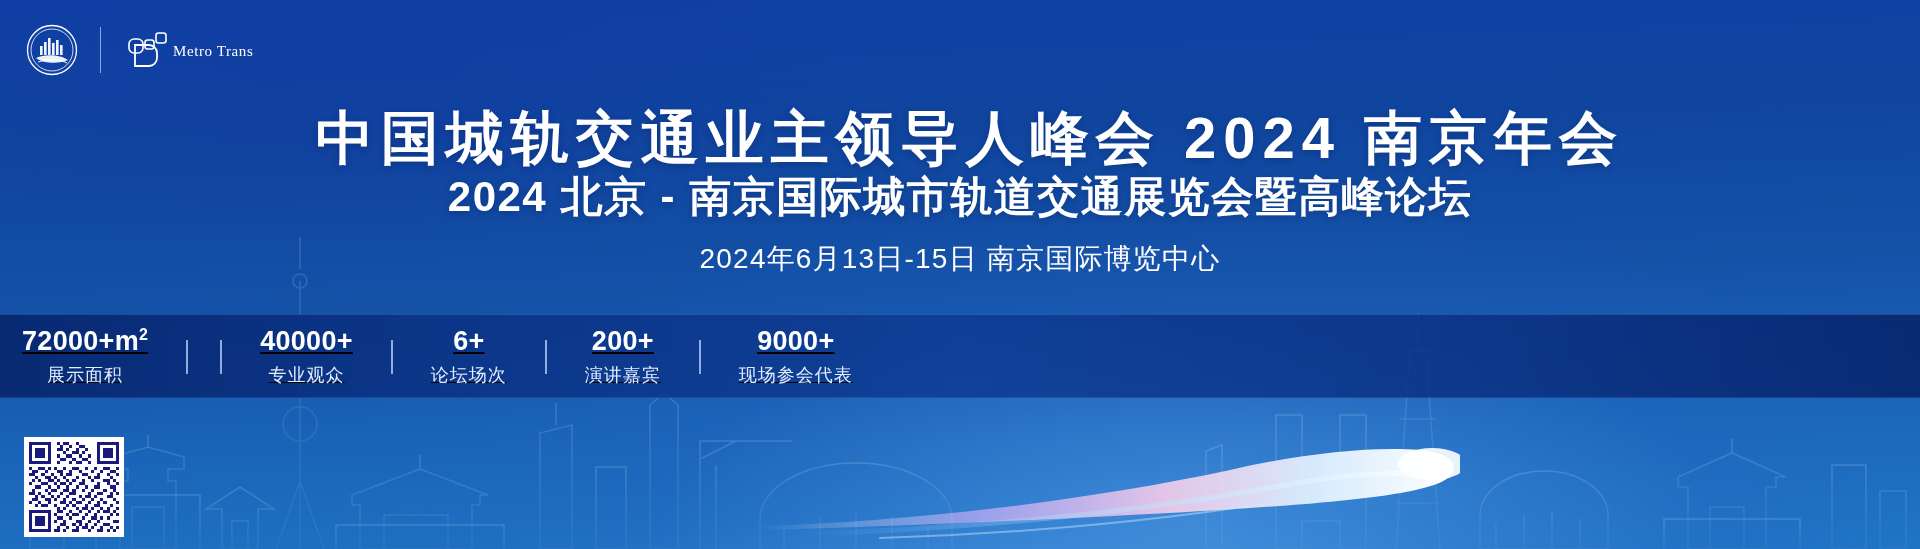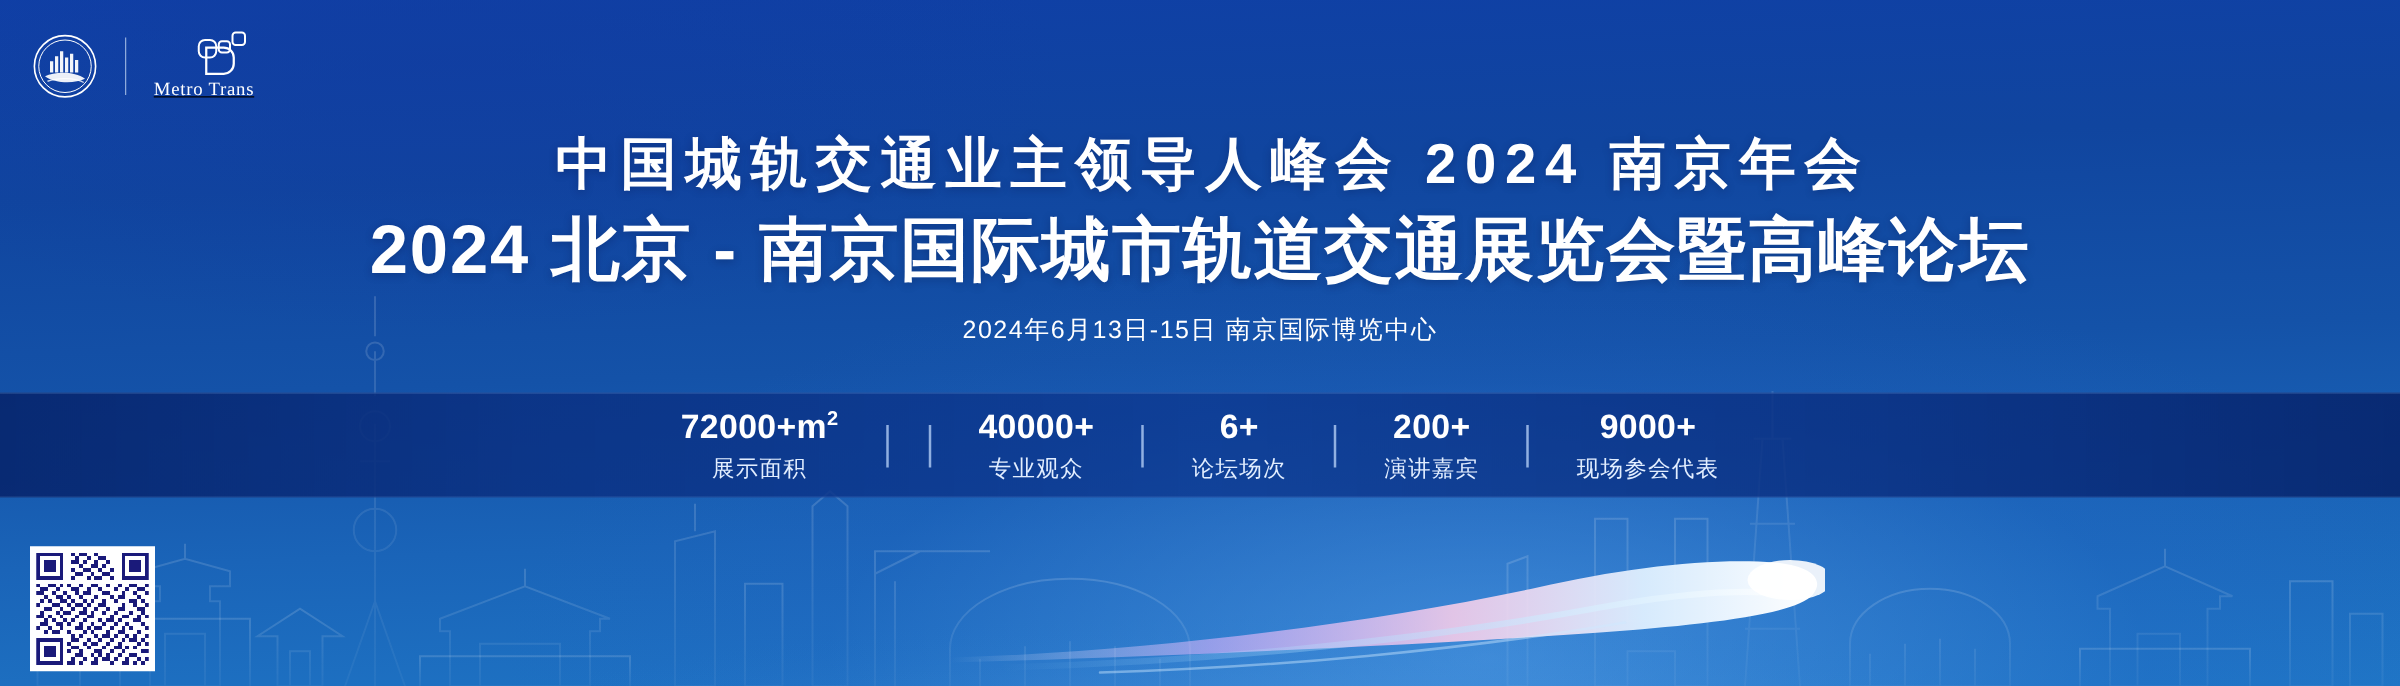--- a/index.html
+++ b/index.html
@@ -20,55 +20,55 @@
 
   
   .ribbon{
     position:absolute; left:0; top:314px; width:1920px; height:84px;
     background:linear-gradient(90deg, rgba(7,38,110,0.92) 0%, rgba(10,48,130,0.86) 22%, rgba(12,56,144,0.80) 50%, rgba(10,48,130,0.86) 78%, rgba(7,38,110,0.92) 100%);
     border-top:1px solid rgba(150,200,255,0.20);
     border-bottom:1px solid rgba(150,200,255,0.13);
   }
   .ribbon-inner{
     position:absolute; left:0; top:0; width:1920px; height:84px;
-    display:flex; align-items:center; justify-content:center; gap:0;
+    display:flex; align-items:center; justify-content:flex-start; gap:0;text-decoration:underline;
   }
   .stat{ text-align:center; padding:0 22px; min-width:96px; }
   .stat .num{
     font-size:27px; font-weight:bold; color:#ffffff; line-height:1.05;
     letter-spacing:.3px; white-space:nowrap;
   }
   .stat .num sup{ font-size:16px; vertical-align:super; }
   .stat .cap{
     font-size:18px; color:#e2eeff; margin-top:7px; letter-spacing:1px; white-space:nowrap;
   }
   .divider{
     width:2px; height:34px; background:rgba(195,220,255,0.72); margin:0 16px; flex:none;
   }
 
   
   .logos{ position:absolute; left:26px; top:24px; display:flex; align-items:center; gap:0; }
   .emblem{ width:52px; height:52px; flex:none; }
   .logo-sep{ width:1px; height:46px; background:rgba(220,235,255,0.62); margin:0 22px; }
-  .metro{ display:flex; flex-direction:column; align-items:flex-end;text-decoration:underline; }
+  .metro{ display:flex; flex-direction:row; align-items:center; }
   .metro-mark{ width:50px; height:38px; }
   .metro-word{ font-family:"Liberation Serif", serif; font-size:15px; color:#ffffff; letter-spacing:.6px; margin-top:2px; }
 
   
   .titles{ position:absolute; left:0; top:0; width:1920px; text-align:center; }
   .t1{
-    margin-top:104px; font-size:45px; font-weight:bold; color:#ffffff;
+    margin-top:104px; font-size:58px; font-weight:bold; color:#ffffff;
     letter-spacing:7px; line-height:1.18; text-shadow:0 2px 7px rgba(0,20,70,0.30);padding-left:20px;
   }
   .t2{
-    margin-top:10px; font-size:55px; font-weight:bold; color:#ffffff;
+    font-size:42px; font-weight:bold; color:#ffffff;
     letter-spacing:1.5px; line-height:1.18; text-shadow:0 2px 7px rgba(0,20,70,0.30);
   }
   .t3{
-    margin-top:18px; font-size:20px; color:#ffffff; letter-spacing:1.2px; font-weight:normal;
+    margin-top:18px; font-size:28px; color:#ffffff; letter-spacing:1.2px; font-weight:normal;
   }
 
   
   .train{ position:absolute; left:760px; top:430px; width:700px; height:110px; }
 
   
   .qr{
     position:absolute; left:24px; bottom:12px; width:100px; height:100px;
     background:#ffffff; padding:5px;
   }

